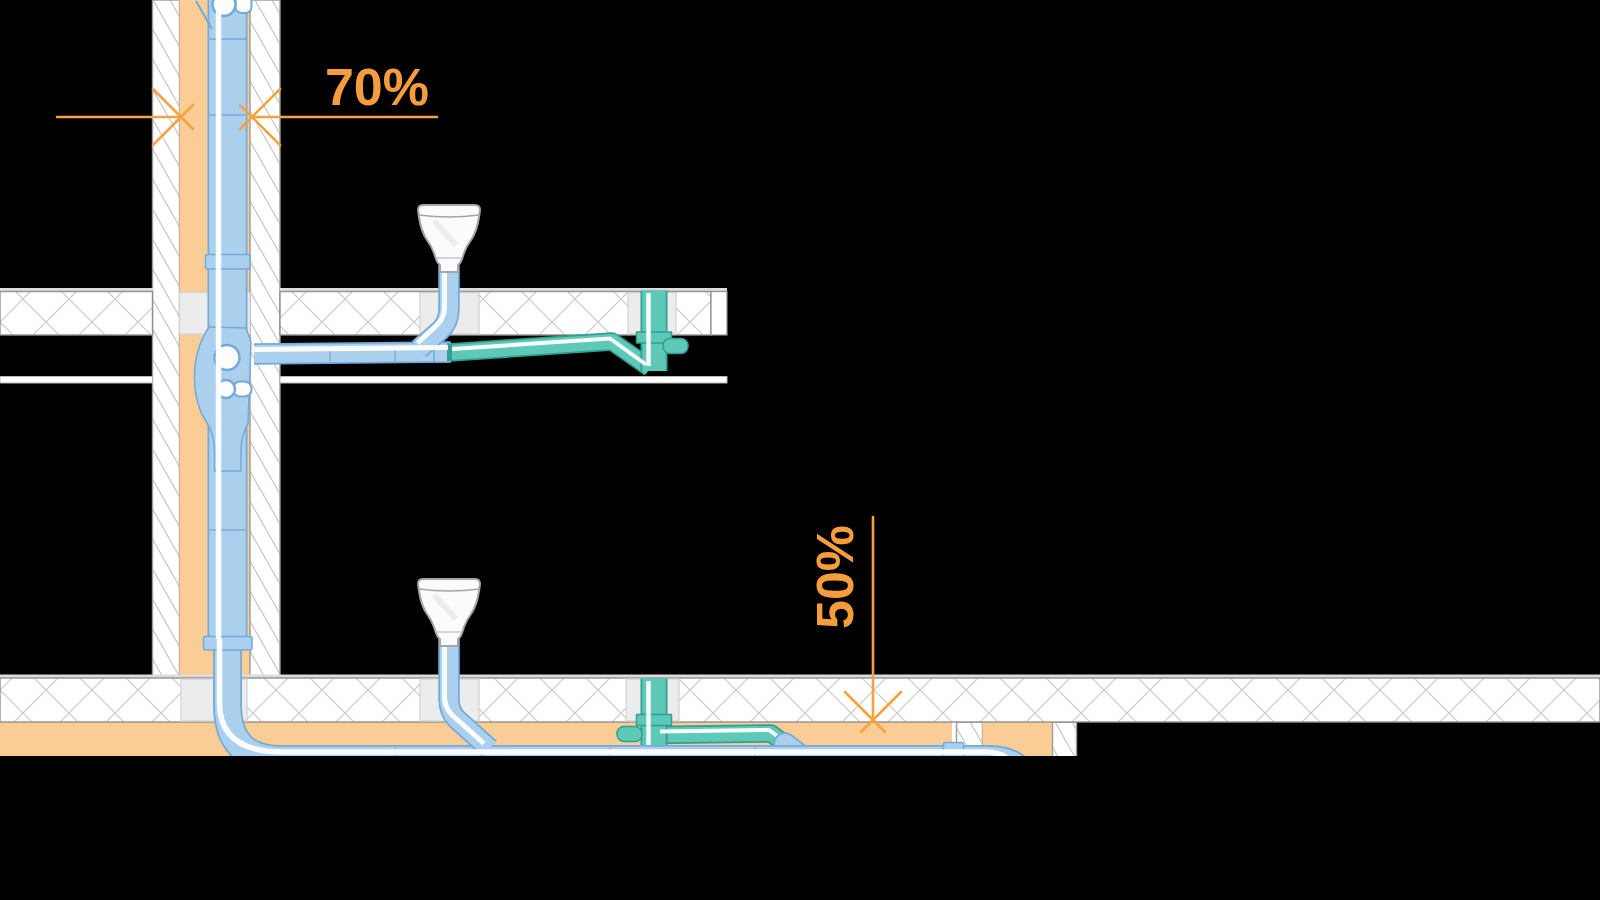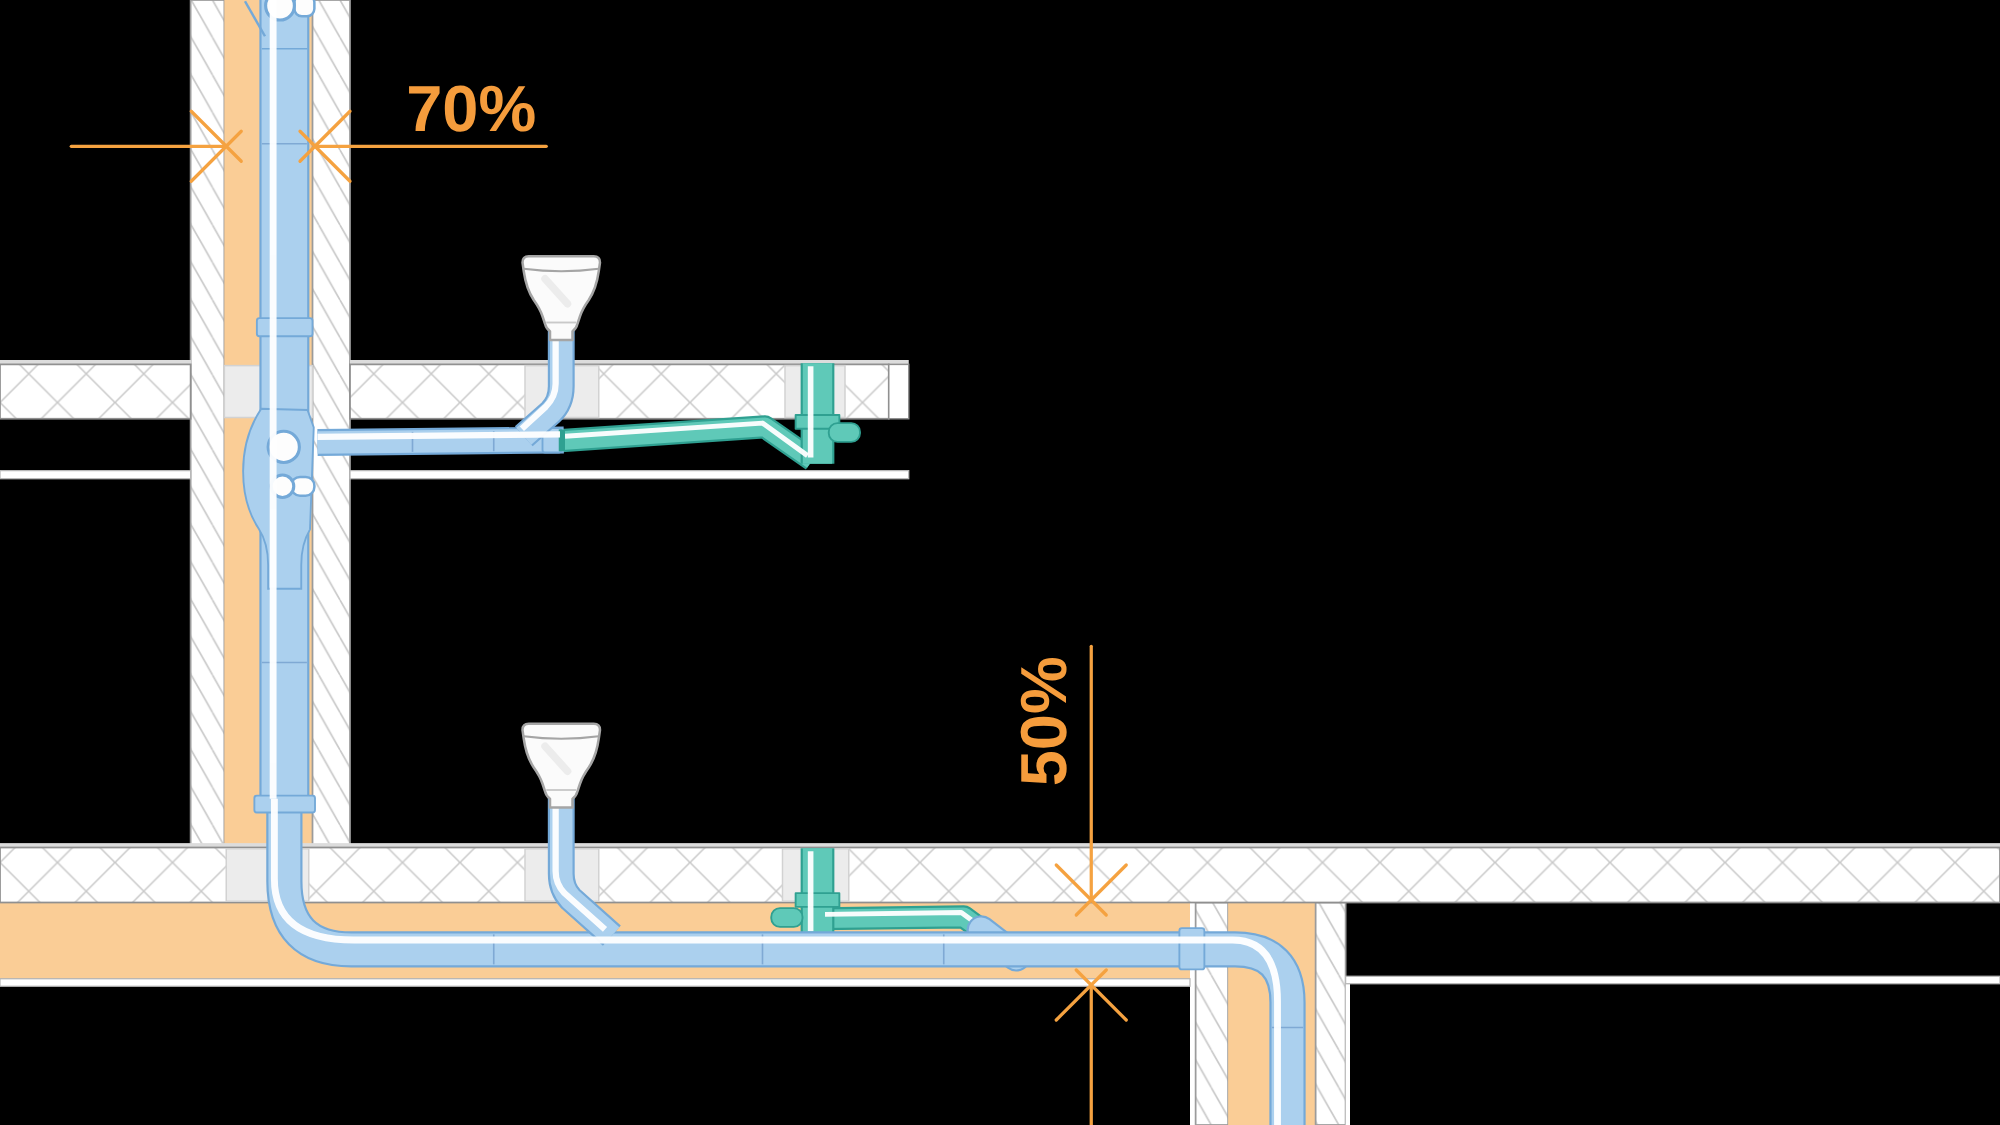--- a/index.html
+++ b/index.html
@@ -1,16 +1,16 @@
 <!DOCTYPE html>
 <html><head>
 <meta charset="utf-8">
 <style>
   html,body { margin:0; padding:0; background:#000; }
-  .stage { position:relative; width:1600px; height:900px; background:#e5e5e5; overflow:hidden; }
+  .stage { position:relative; width:1600px; height:756px; background:#e5e5e5; overflow:hidden; }
   svg { display:block; }
   .dim-text { font-family:"Liberation Sans", sans-serif; font-weight:bold; font-size:52px; }
 </style>
 </head>
 <body>
 
 <div class="stage">
 <svg width="1600" height="900" viewBox="0 0 1600 900">
   <defs>
     <pattern id="hw" width="17" height="30" patternUnits="userSpaceOnUse">

